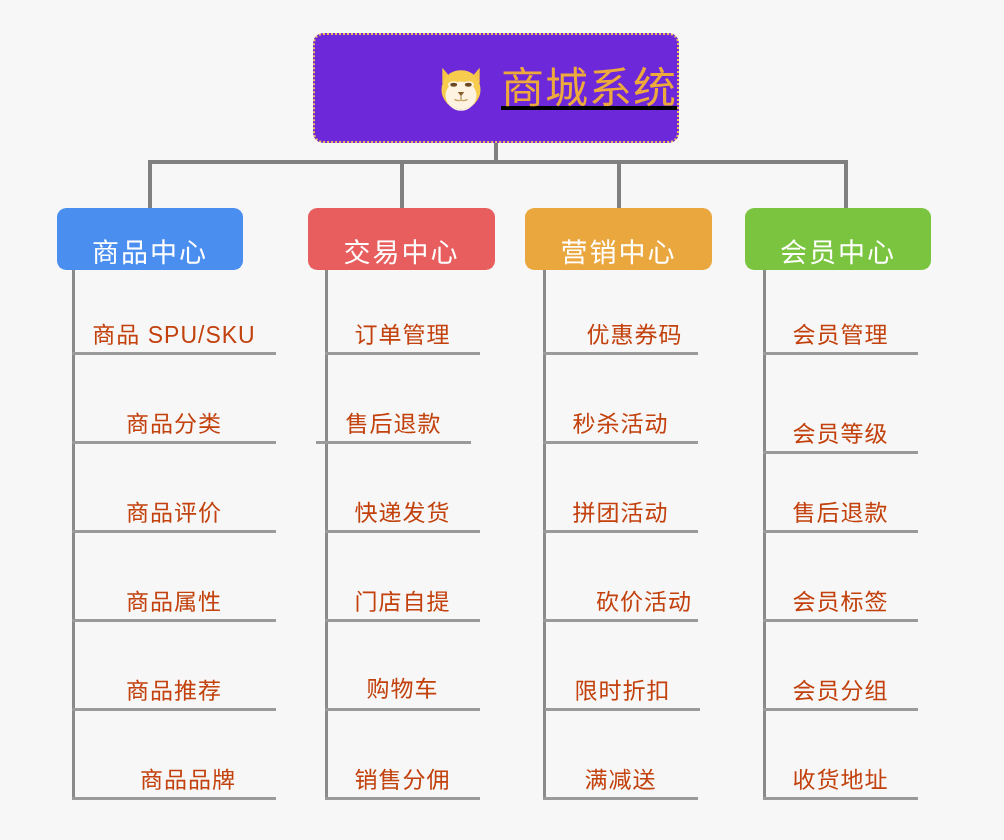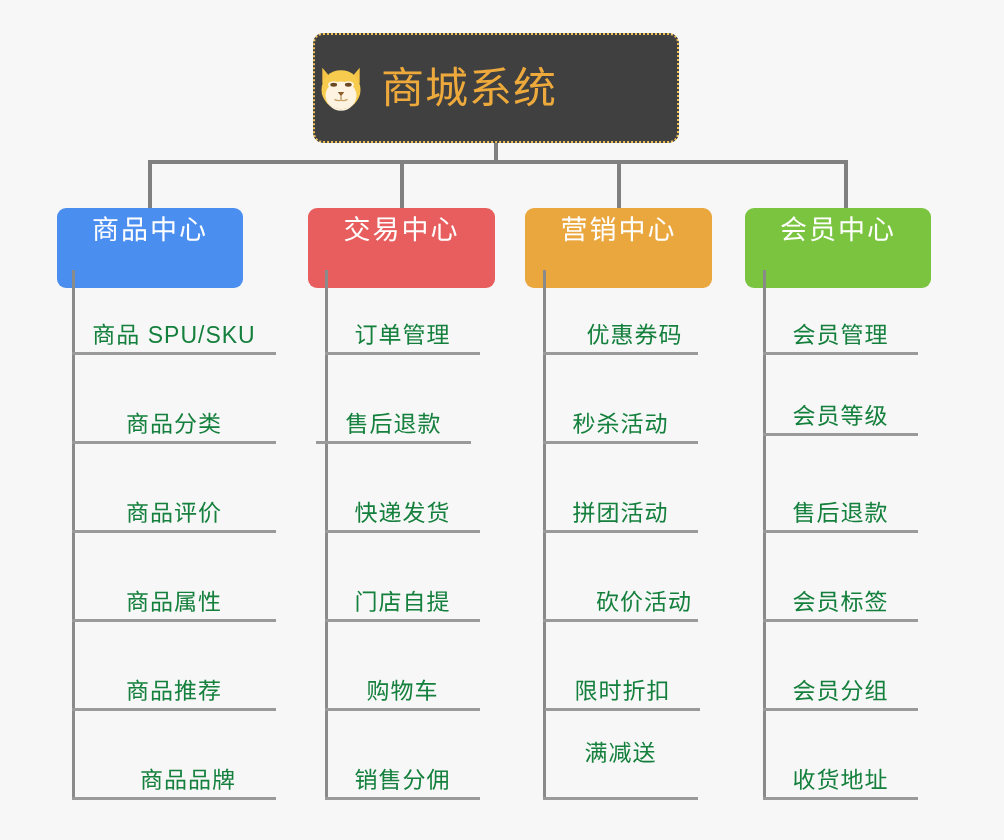--- a/index.html
+++ b/index.html
@@ -23,27 +23,28 @@
   }
 
   
   .root-node {
     position: absolute;
     left: 313px;
     top: 33px;
     width: 366px;
     height: 110px;
     box-sizing: border-box;
-    background: #404040;
+    background: #6d28d9;
     border: 2px dotted #f0c157;
     border-radius: 10px;
     display: flex;
     align-items: center;
-    justify-content: flex-start;
+    justify-content: flex-end;
     gap: 14px;
+    text-decoration: underline;
   }
   .root-emoji {
     width: 52px;
     height: 52px;
     flex: 0 0 52px;
     display: block;
   }
   .root-title {
     font-size: 43px;
     line-height: 1;
@@ -62,25 +63,25 @@
 
   
   .column {
     position: absolute;
     top: 208px;
   }
   .cat-header {
     position: absolute;
     top: 0;
     left: 0;
-    height: 80px;
+    height: 62px;
     box-sizing: border-box;
     border-radius: 9px;
     display: flex;
-    align-items: flex-start;
+    align-items: flex-end;
     justify-content: center;
     color: #ffffff;
     font-size: 27px;
     letter-spacing: 2px;
     white-space: nowrap;
   }
   .trunk {
     position: absolute;
     width: 3px;
     background: #8a8a8a;
@@ -91,21 +92,21 @@
     box-sizing: border-box;
     border-bottom: 3px solid #9a9a9a;
     height: 86px;
     display: flex;
     align-items: flex-end;
     justify-content: center;
     padding-bottom: 4px;
   }
   .leaf-label {
     font-size: 23px;
-    color: #15803d;
+    color: #c2410c;
     line-height: 1.1;
     white-space: nowrap;
     letter-spacing: 1px;
   }
 </style>
 </head>
 <body>
 
 <div id="diagram">
 
@@ -170,21 +171,21 @@
         </div>
         <div class="leaf" style="left: 8px; width: 155px; top: 150px; font-family: Liberation Serif, serif;">
           <span class="leaf-label">售后退款</span>
         </div>
         <div class="leaf" style="left: 17px; width: 155px; top: 239px;">
           <span class="leaf-label">快递发货</span>
         </div>
         <div class="leaf" style="left: 17px; width: 155px; top: 328px;">
           <span class="leaf-label">门店自提</span>
         </div>
-        <div class="leaf" style="left: 17px; width: 155px; top: 417px;">
+        <div class="leaf" style="left: 17px; width: 155px; top: 417px; font-family: Liberation Mono, monospace;">
           <span class="leaf-label">购物车</span>
         </div>
         <div class="leaf" style="left: 17px; width: 155px; top: 506px;">
           <span class="leaf-label">销售分佣</span>
         </div>
       </div>
       <div class="column" style="left: 525px; width: 187px;">
         <div class="cat-header" style="width: 187px; background: rgb(234, 167, 62);">
           <span>营销中心</span>
         </div>
@@ -197,33 +198,33 @@
         </div>
         <div class="leaf" style="left: 18px; width: 155px; top: 239px;">
           <span class="leaf-label">拼团活动</span>
         </div>
         <div class="leaf" style="left: 18px; width: 155px; top: 328px; padding-left: 47px;">
           <span class="leaf-label">砍价活动</span>
         </div>
         <div class="leaf" style="left: 20px; width: 155px; top: 417px;">
           <span class="leaf-label">限时折扣</span>
         </div>
-        <div class="leaf" style="left: 18px; width: 155px; top: 506px; align-items: center;">
+        <div class="leaf" style="left: 18px; width: 155px; top: 506px;">
           <span class="leaf-label">满减送</span>
         </div>
       </div>
       <div class="column" style="left: 745px; width: 186px;">
         <div class="cat-header" style="width: 186px; background: rgb(122, 196, 63);">
           <span>会员中心</span>
         </div>
         <div class="trunk" style="left: 18px; height: 530px;"></div>
         <div class="leaf" style="left: 18px; width: 155px; top: 61px;">
           <span class="leaf-label">会员管理</span>
         </div>
-        <div class="leaf" style="left: 18px; width: 155px; top: 142px;">
+        <div class="leaf" style="left: 18px; width: 155px; top: 160px;">
           <span class="leaf-label">会员等级</span>
         </div>
         <div class="leaf" style="left: 18px; width: 155px; top: 239px;">
           <span class="leaf-label">售后退款</span>
         </div>
         <div class="leaf" style="left: 18px; width: 155px; top: 328px;">
           <span class="leaf-label">会员标签</span>
         </div>
         <div class="leaf" style="left: 18px; width: 155px; top: 417px;">
           <span class="leaf-label">会员分组</span>

